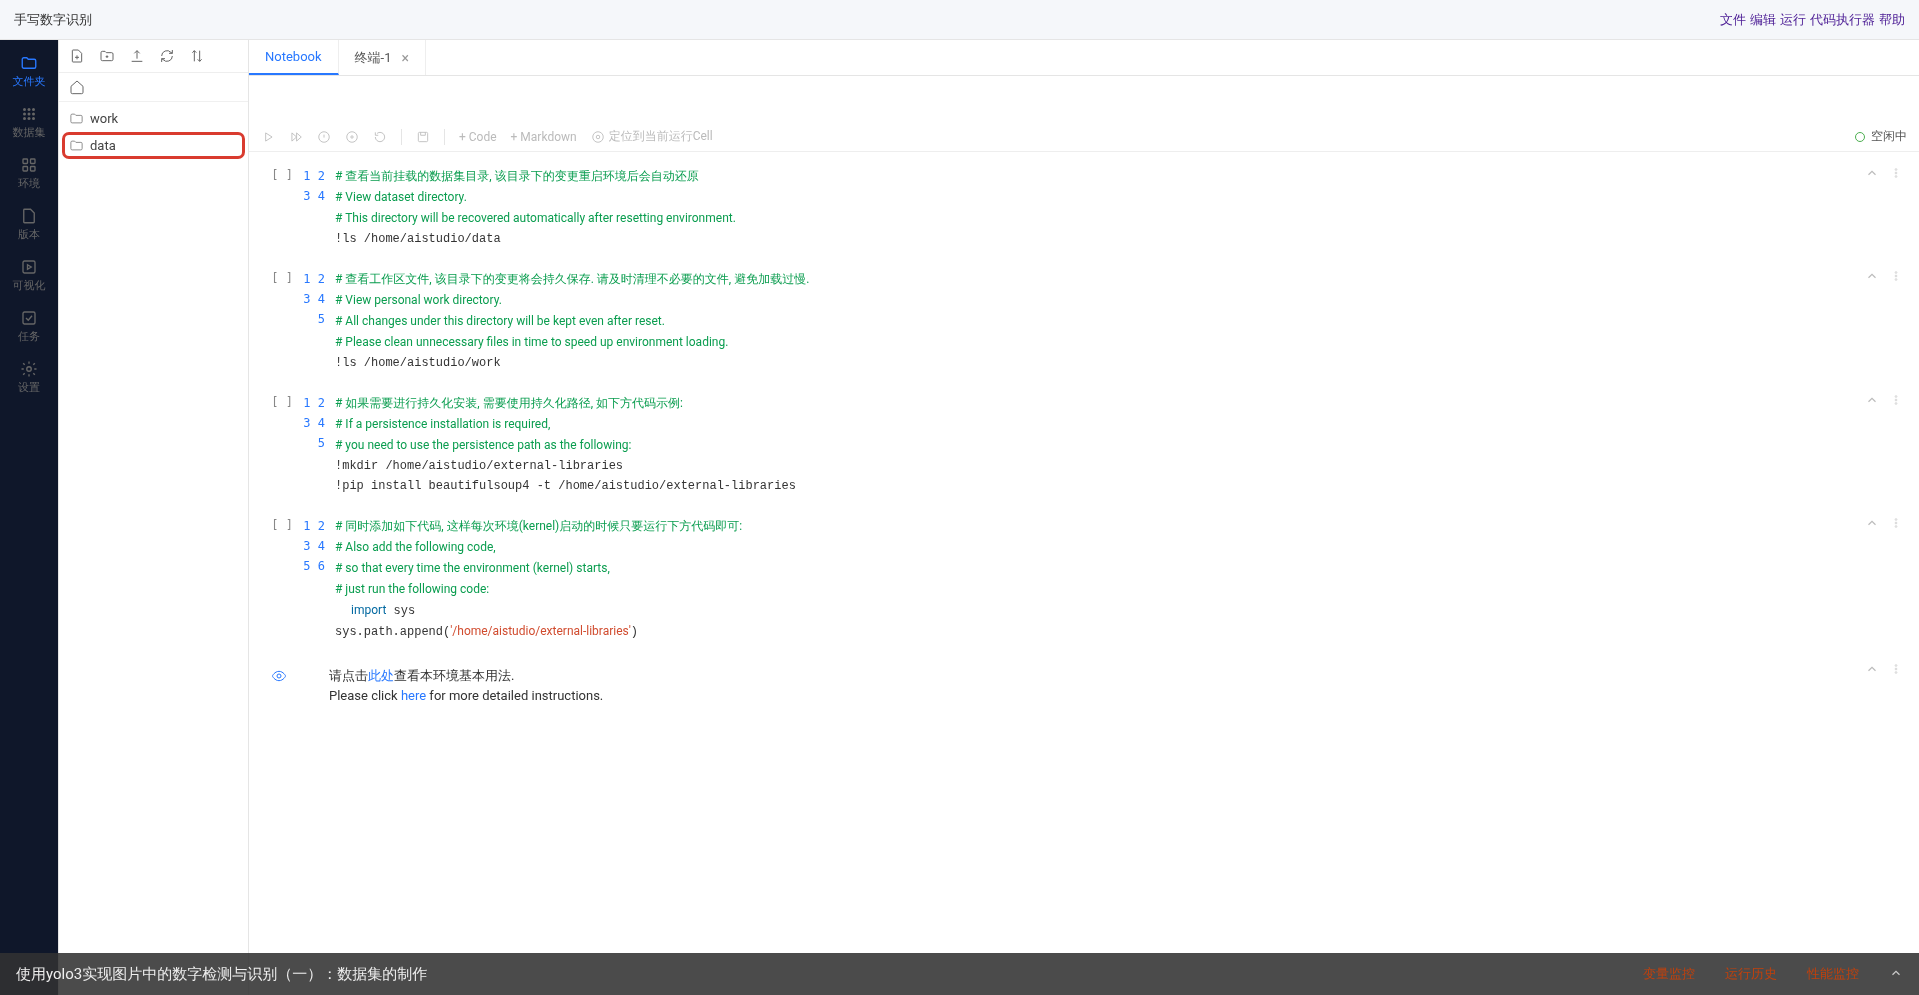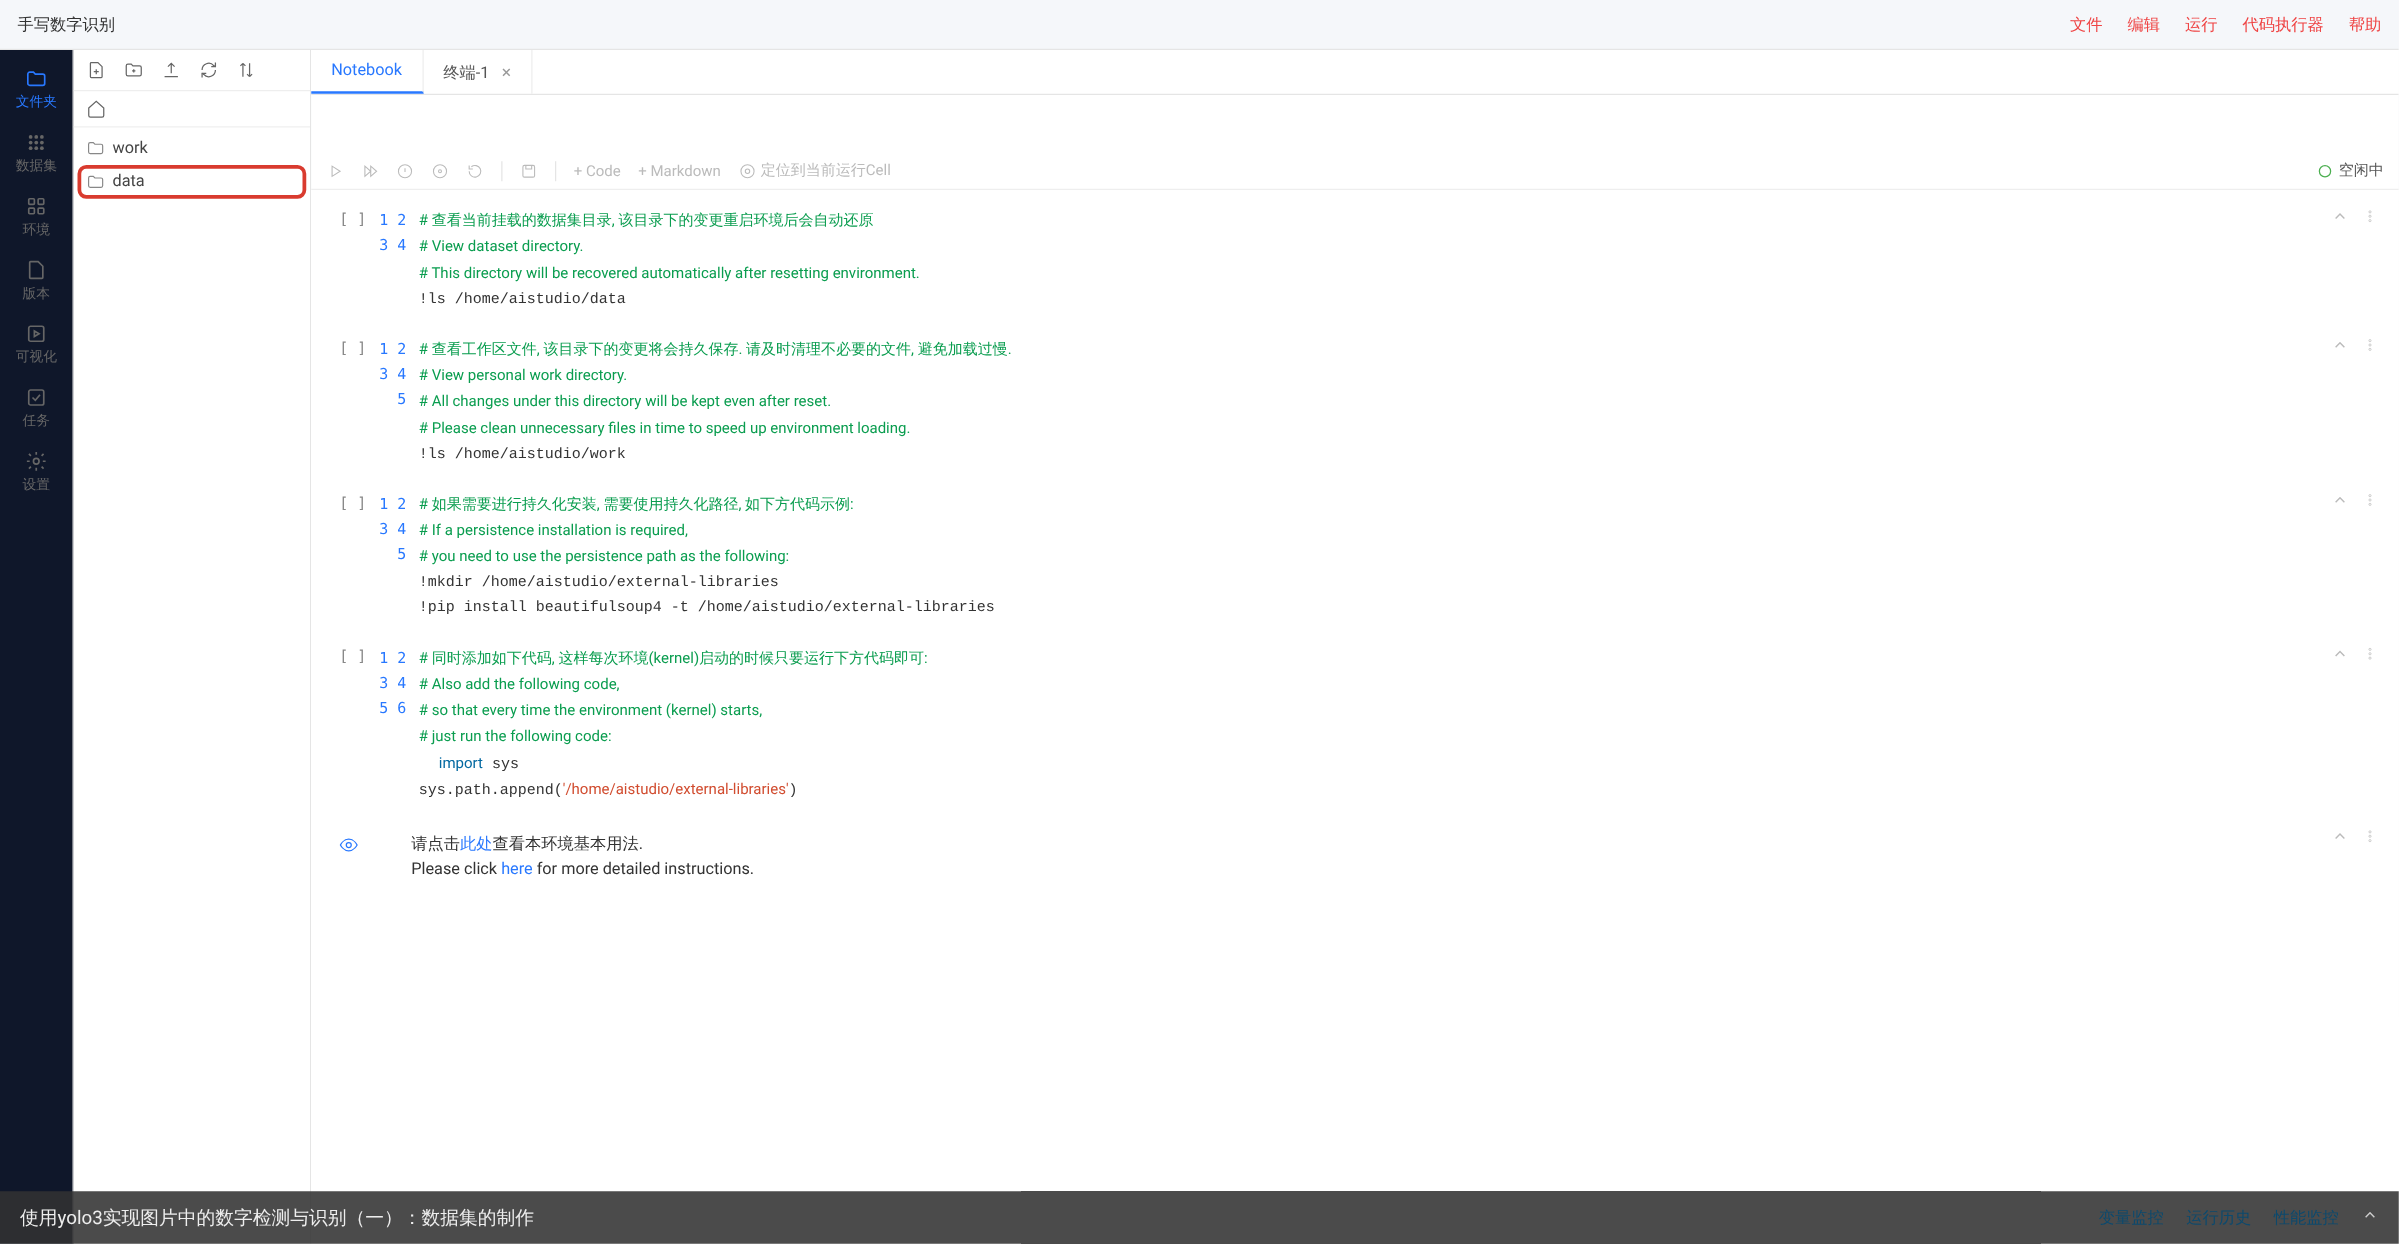--- a/index.html
+++ b/index.html
@@ -1,20 +1,20 @@
 <!DOCTYPE html>
 <html><head>
 <meta charset="utf-8">
 <style>
 * { margin: 0; padding: 0; box-sizing: border-box; font-family: -apple-system, BlinkMacSystemFont, "Segoe UI", Roboto, "Helvetica Neue", Arial, sans-serif; }
 body { font-size: 13px; color: #333; background: #f5f7fa; overflow: hidden; }
 .app { display: flex; flex-direction: column; height: 100vh; }
 .topbar { display: flex; align-items: center; justify-content: space-between; padding: 6px 14px; background: #f5f7fa; border-bottom: 1px solid #e5e5e5; height: 40px; }
 .topbar-title { font-size: 13px; font-weight: 500; color: #333; }
-.topbar-menus { display: flex; gap: 20px; font-size: 13px; color: #ef4444; }
+.topbar-menus { display: flex; gap: 4px; font-size: 13px; color: #4c1d95; }
 .topbar-menus span { cursor: pointer; }
 .main { display: flex; flex: 1; min-height: 0; }
 .leftrail { width: 59px; background: #0f172a; border-right: 1px solid #e5e5e5; display: flex; flex-direction: column; align-items: center; padding-top: 6px; }
 .rail-item { display: flex; flex-direction: column; align-items: center; gap: 2px; padding: 8px 0; cursor: pointer; width: 100%; font-size: 11px; color: #666; }
 .rail-item.active { color: #2878ff; }
 .rail-icon { width: 18px; height: 18px; display: flex; align-items: center; justify-content: center; }
 .rail-icon svg { width: 18px; height: 18px; }
 .filepanel { width: 190px; background: #fff; border-right: 1px solid #e5e5e5; display: flex; flex-direction: column; }
 .file-toolbar { display: flex; align-items: center; gap: 14px; padding: 8px 10px; border-bottom: 1px solid #eee; color: #666; }
 .file-toolbar .tb-icon { width: 16px; height: 16px; cursor: pointer; display: flex; align-items: center; justify-content: center; }
@@ -46,21 +46,21 @@
 .cell-actions svg { width: 14px; height: 14px; stroke: #bbb; fill: none; cursor: pointer; }
 .c-comment { color: #0a9d4f; }
 .c-kw { color: #0369a1; margin-left: 16px; }
 .c-str { color: #d14c2f; }
 .md-cell { display: flex; margin-bottom: 20px; position: relative; padding: 4px 0; }
 .md-eye { width: 40px; display: flex; justify-content: center; padding-top: 2px; }
 .md-eye svg { width: 16px; height: 16px; stroke: #2878ff; fill: none; }
 .md-content { flex: 1; font-size: 13px; color: #333; line-height: 20px; padding-left: 30px; }
 .md-content a { color: #2878ff; text-decoration: none; }
 .bottombar { position: fixed; bottom: 0; left: 0; right: 0; background: rgba(50,50,50,0.88); color: #eee; display: flex; align-items: center; justify-content: space-between; padding: 20px 16px; font-size: 15px; height: 42px; }
-.bottom-right { display: flex; gap: 18px; font-size: 13px; color: #0c4a6e; align-items: center; }
+.bottom-right { display: flex; gap: 30px; font-size: 13px; color: #c2410c; align-items: center; }
 .bottom-right span { cursor: pointer; }
 .chev-up svg { width: 14px; height: 14px; stroke: #ccc; fill: none; }
 </style>
 </head>
 <body>
 
 <div class="app">
   <div class="topbar">
     <div class="topbar-title">手写数字识别</div>
     <div class="topbar-menus">

